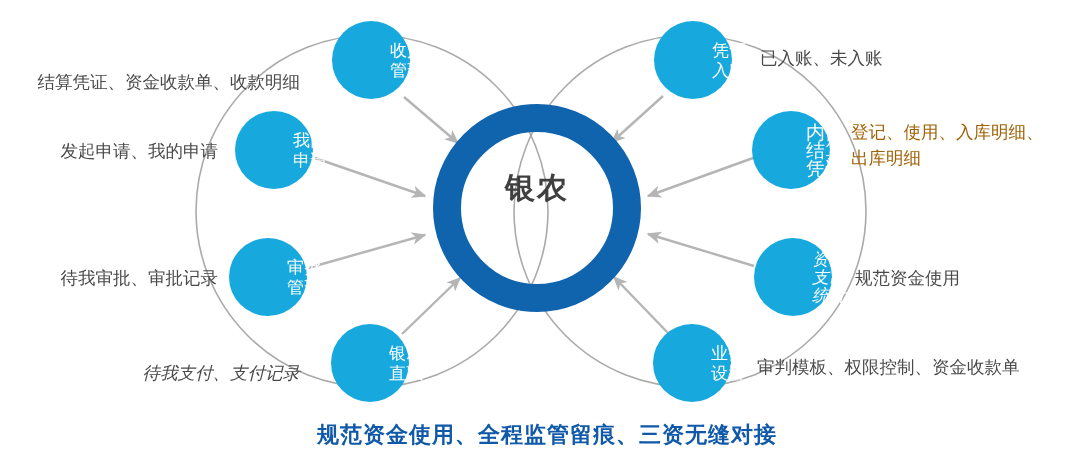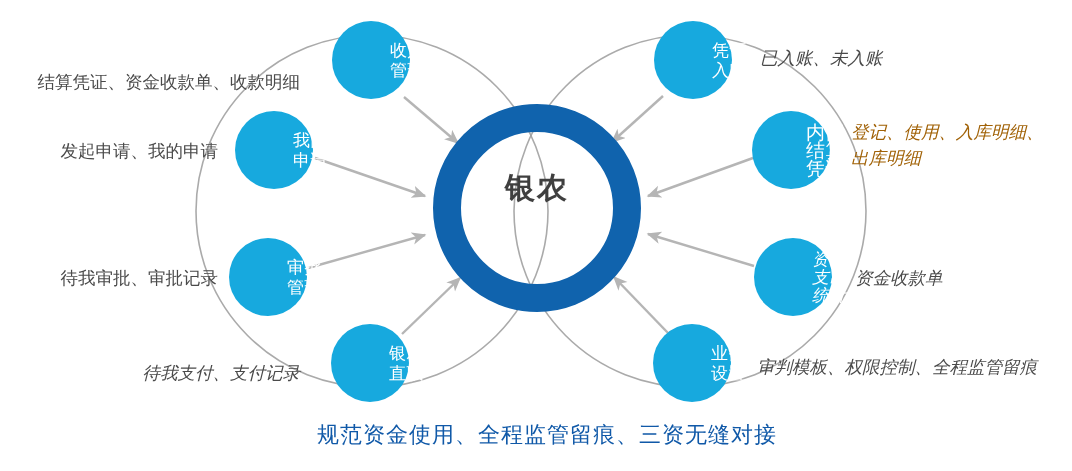--- a/index.html
+++ b/index.html
@@ -32,30 +32,30 @@
     text-align:center;
     letter-spacing:2px;
   }
   .side-text{
     position:absolute;
     color:#4a4a4a;
     font-size:17.5px;
     line-height:26px;
     white-space:pre-line;
   }
-  .side-text.right{text-align:left;font-style:italic;}
+  .side-text.right{text-align:left;}
   .side-text.left{text-align:right;}
   .caption{
     position:absolute;
     left:0;right:0;
     top:420px;
     text-align:center;
     color:#1059a8;
     font-size:22px;
-    font-weight:400;
+    font-weight:700;
     letter-spacing:1px;
     margin-left:22px;
   }
 </style>
 </head>
 <body style="background: rgb(255, 255, 255);">
 
 <div id="stage">
 
   <svg id="diagram" viewBox="0 0 1072 471">
@@ -104,22 +104,22 @@
       <div class="node-label" style="line-height: 18px; font-size: 17px; width: 108px; left: 739px; top: 250px; font-style: italic;">资金<br>支出<br>统计</div>
       <div class="node-label" style="line-height: 20px; width: 108px; left: 638px; top: 343px;">业务<br>设置</div>
     </div>
   <div id="side-labels">
       <div class="side-text left" style="left: 0px; top: 45px; width: 300px; color: rgb(74, 74, 74); margin-top: 24px;">结算凭证、资金收款单、收款明细</div>
       <div class="side-text left" style="left: 0px; top: 138px; width: 218px; color: rgb(74, 74, 74);">发起申请、我的申请</div>
       <div class="side-text left" style="left: 0px; top: 265px; width: 218px; color: rgb(74, 74, 74);">待我审批、审批记录</div>
       <div class="side-text left" style="left: 0px; top: 360px; width: 300px; color: rgb(74, 74, 74); font-style: italic;">待我支付、支付记录</div>
       <div class="side-text right" style="left: 760px; top: 45px; width: 300px; color: rgb(74, 74, 74);">已入账、未入账</div>
       <div class="side-text right" style="left: 851px; top: 119px; width: 221px; color: #a16207;">登记、使用、入库明细、<br>出库明细</div>
-      <div class="side-text right" style="left: 855px; top: 265px; width: 217px; color: rgb(74, 74, 74);">资金收款单</div>
-      <div class="side-text right" style="left: 757px; top: 354px; width: 315px; color: rgb(74, 74, 74);">审判模板、权限控制、全程监管留痕</div>
+      <div class="side-text right" style="left: 855px; top: 265px; width: 217px; color: rgb(74, 74, 74);">规范资金使用</div>
+      <div class="side-text right" style="left: 757px; top: 354px; width: 315px; color: rgb(74, 74, 74);">审判模板、权限控制、资金收款单</div>
     </div>
 
   <div class="center-label" id="center-label" style="left: 447px; top: 169px; width: 180px; color: rgb(63, 63, 63);">
       <div>银农</div>
     </div>
 
   <div class="caption" style="color: rgb(16, 89, 168);">规范资金使用、全程监管留痕、三资无缝对接</div>
 </div>
 
 </body></html>

